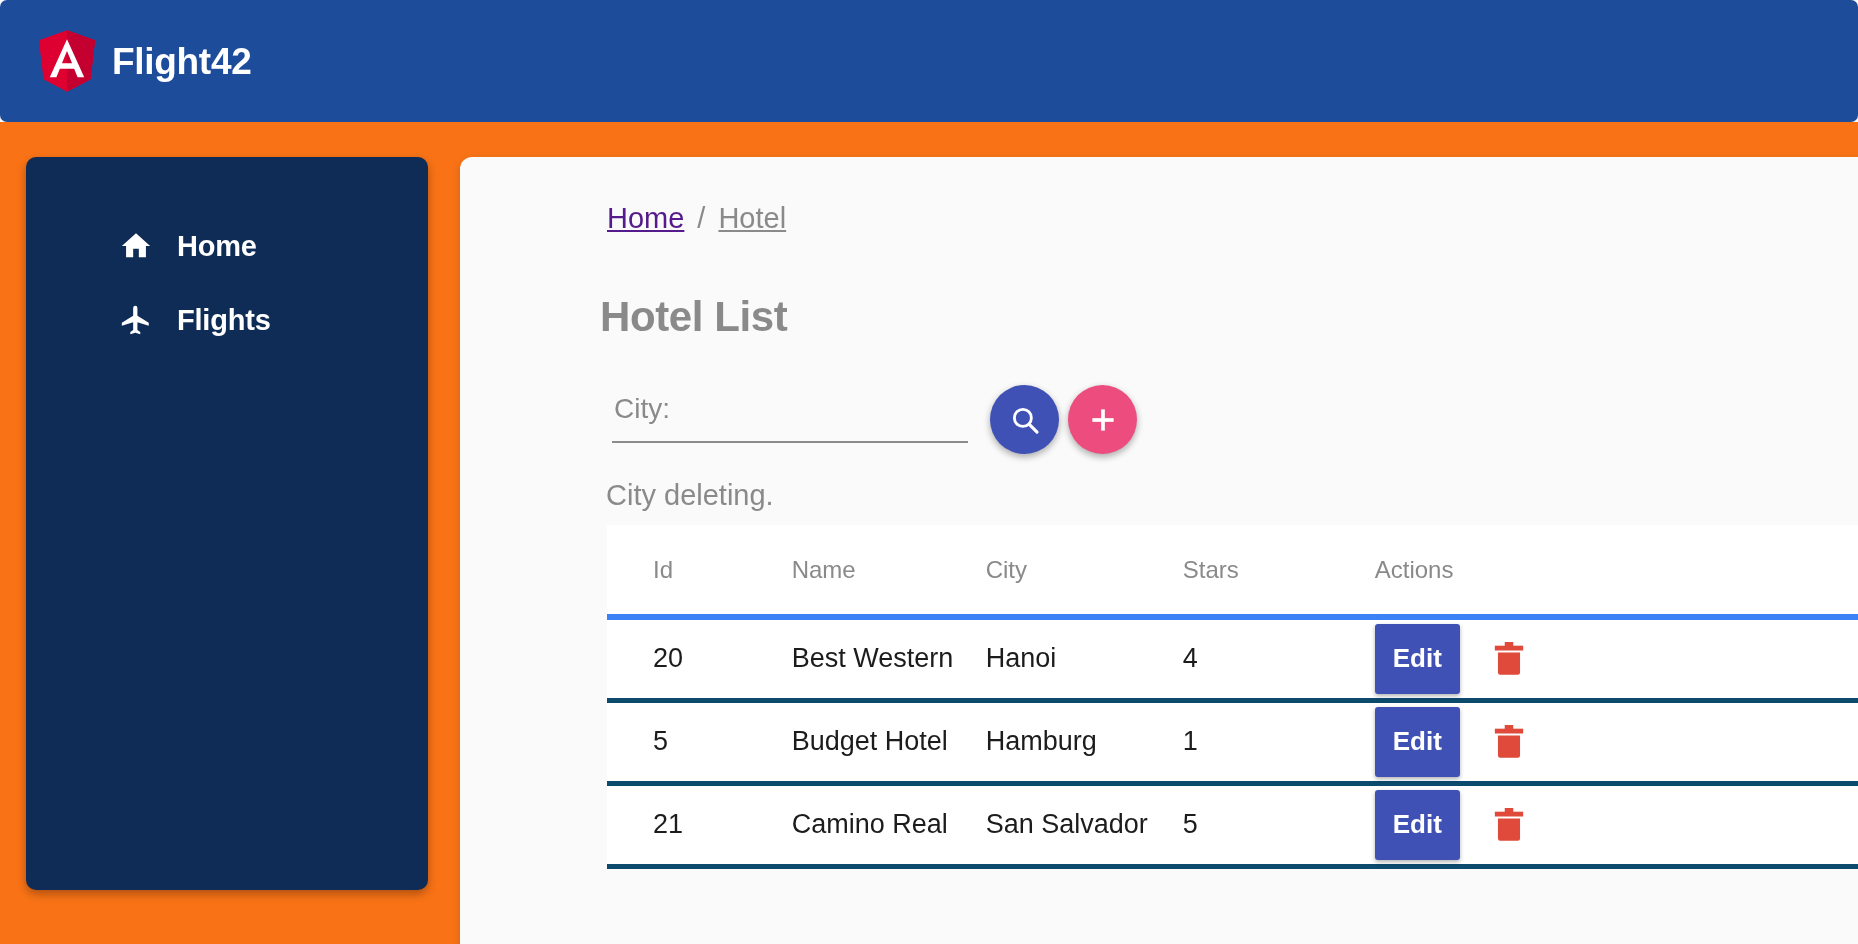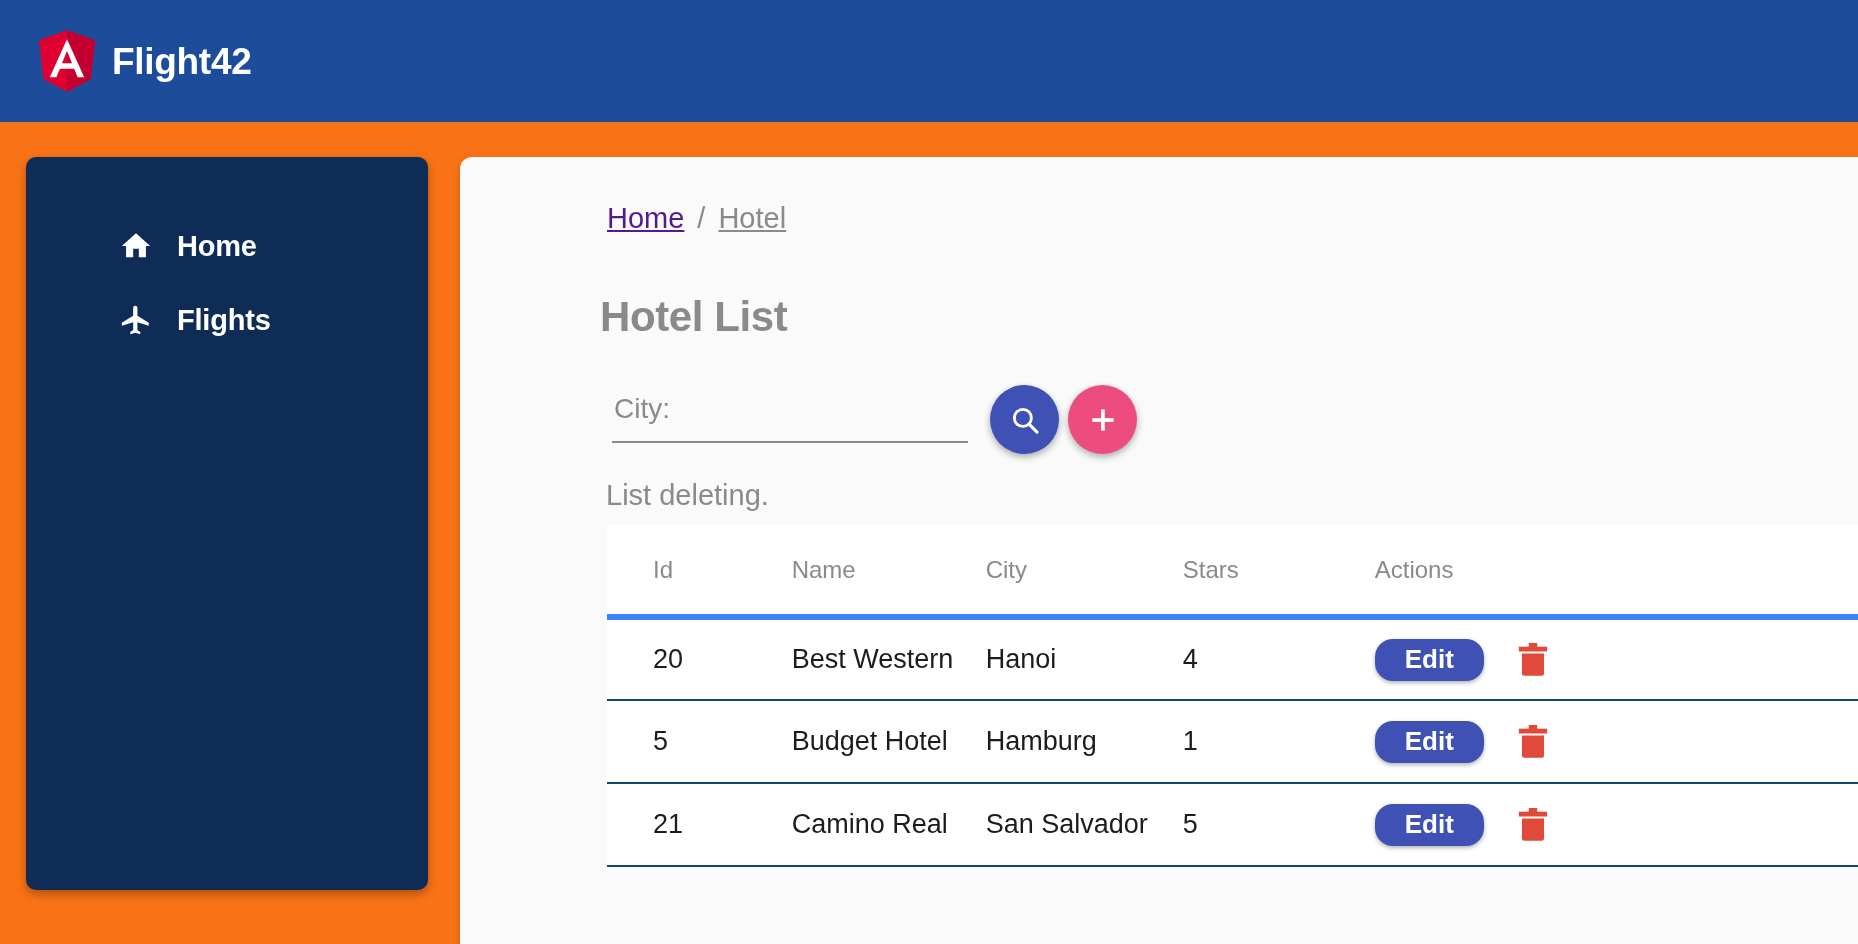--- a/index.html
+++ b/index.html
@@ -11,20 +11,21 @@
     font-family: "Liberation Sans", sans-serif;
   }
 
   
   #topbar {
     position: absolute; left: 0; top: 0;
     width: 1858px; height: 122px;
     background: #1d4c9b;
     display: flex; align-items: center;
     padding-left: 38px;
+    border-radius: 7px;
   }
   #brand { display: flex; align-items: center; gap: 16px; }
   #angular-logo { width: 58px; height: 62px; display: block; }
   #brand-title {
     color: #ffffff;
     font-size: 37px;
     font-weight: bold;
     letter-spacing: -0.3px;
     line-height: 1;
   }
@@ -165,40 +166,40 @@
     padding: 0 0 0 0;
     height: 92px;
     vertical-align: middle;
     border-bottom: 6px solid #3b82f6;
   }
   #hotel-table td {
     font-size: 27px;
     color: #1c1c1c;
     height: 83px;
     vertical-align: middle;
-    border-bottom: 2px solid #0c4a6e;
+    border-bottom: 5px solid #0c4a6e;
     padding: 0;
   }
   .col-id     { width: 178px; padding-left: 46px !important; }
   .col-name   { width: 187px; }
   .col-city   { width: 190px; }
   .col-stars  { width: 185px; }
   .col-actions{ width: 487px; }
 
   .cell-actions { display: flex; align-items: center; gap: 28px; }
   .edit-btn {
     background: #4051b5;
     color: #ffffff;
     border: none;
-    border-radius: 18px;
+    border-radius: 3px;
     font-family: "Liberation Sans", sans-serif;
     font-size: 26px;
     font-weight: bold;
-    padding: 0 30px;
-    height: 42px;
+    padding: 0 18px;
+    height: 70px;
     cursor: pointer;
     box-shadow: 0 2px 4px rgba(0,0,0,0.3);
   }
   .delete-btn {
     background: transparent;
     border: none;
     cursor: pointer;
     padding: 0;
     width: 42px; height: 46px;
     display: flex; align-items: center; justify-content: center;
@@ -273,21 +274,21 @@
       <button class="fab" id="add-fab">
         <span>
           <svg width="34" height="34" viewBox="0 0 24 24" xmlns="http://www.w3.org/2000/svg">
             <line x1="12" y1="4.5" x2="12" y2="19.5" stroke="#ffffff" stroke-width="2.6" stroke-linecap="butt"></line>
             <line x1="4.5" y1="12" x2="19.5" y2="12" stroke="#ffffff" stroke-width="2.6" stroke-linecap="butt"></line>
           </svg>
         </span>
       </button>
     </div>
 
-    <div id="error-msg">List deleting.</div>
+    <div id="error-msg">City deleting.</div>
 
     <div id="table-wrap">
       <table id="hotel-table">
         <thead>
           <tr>
             <th class="col-id">Id</th>
             <th class="col-name">Name</th>
             <th class="col-city">City</th>
             <th class="col-stars">Stars</th>
             <th class="col-actions">Actions</th>

